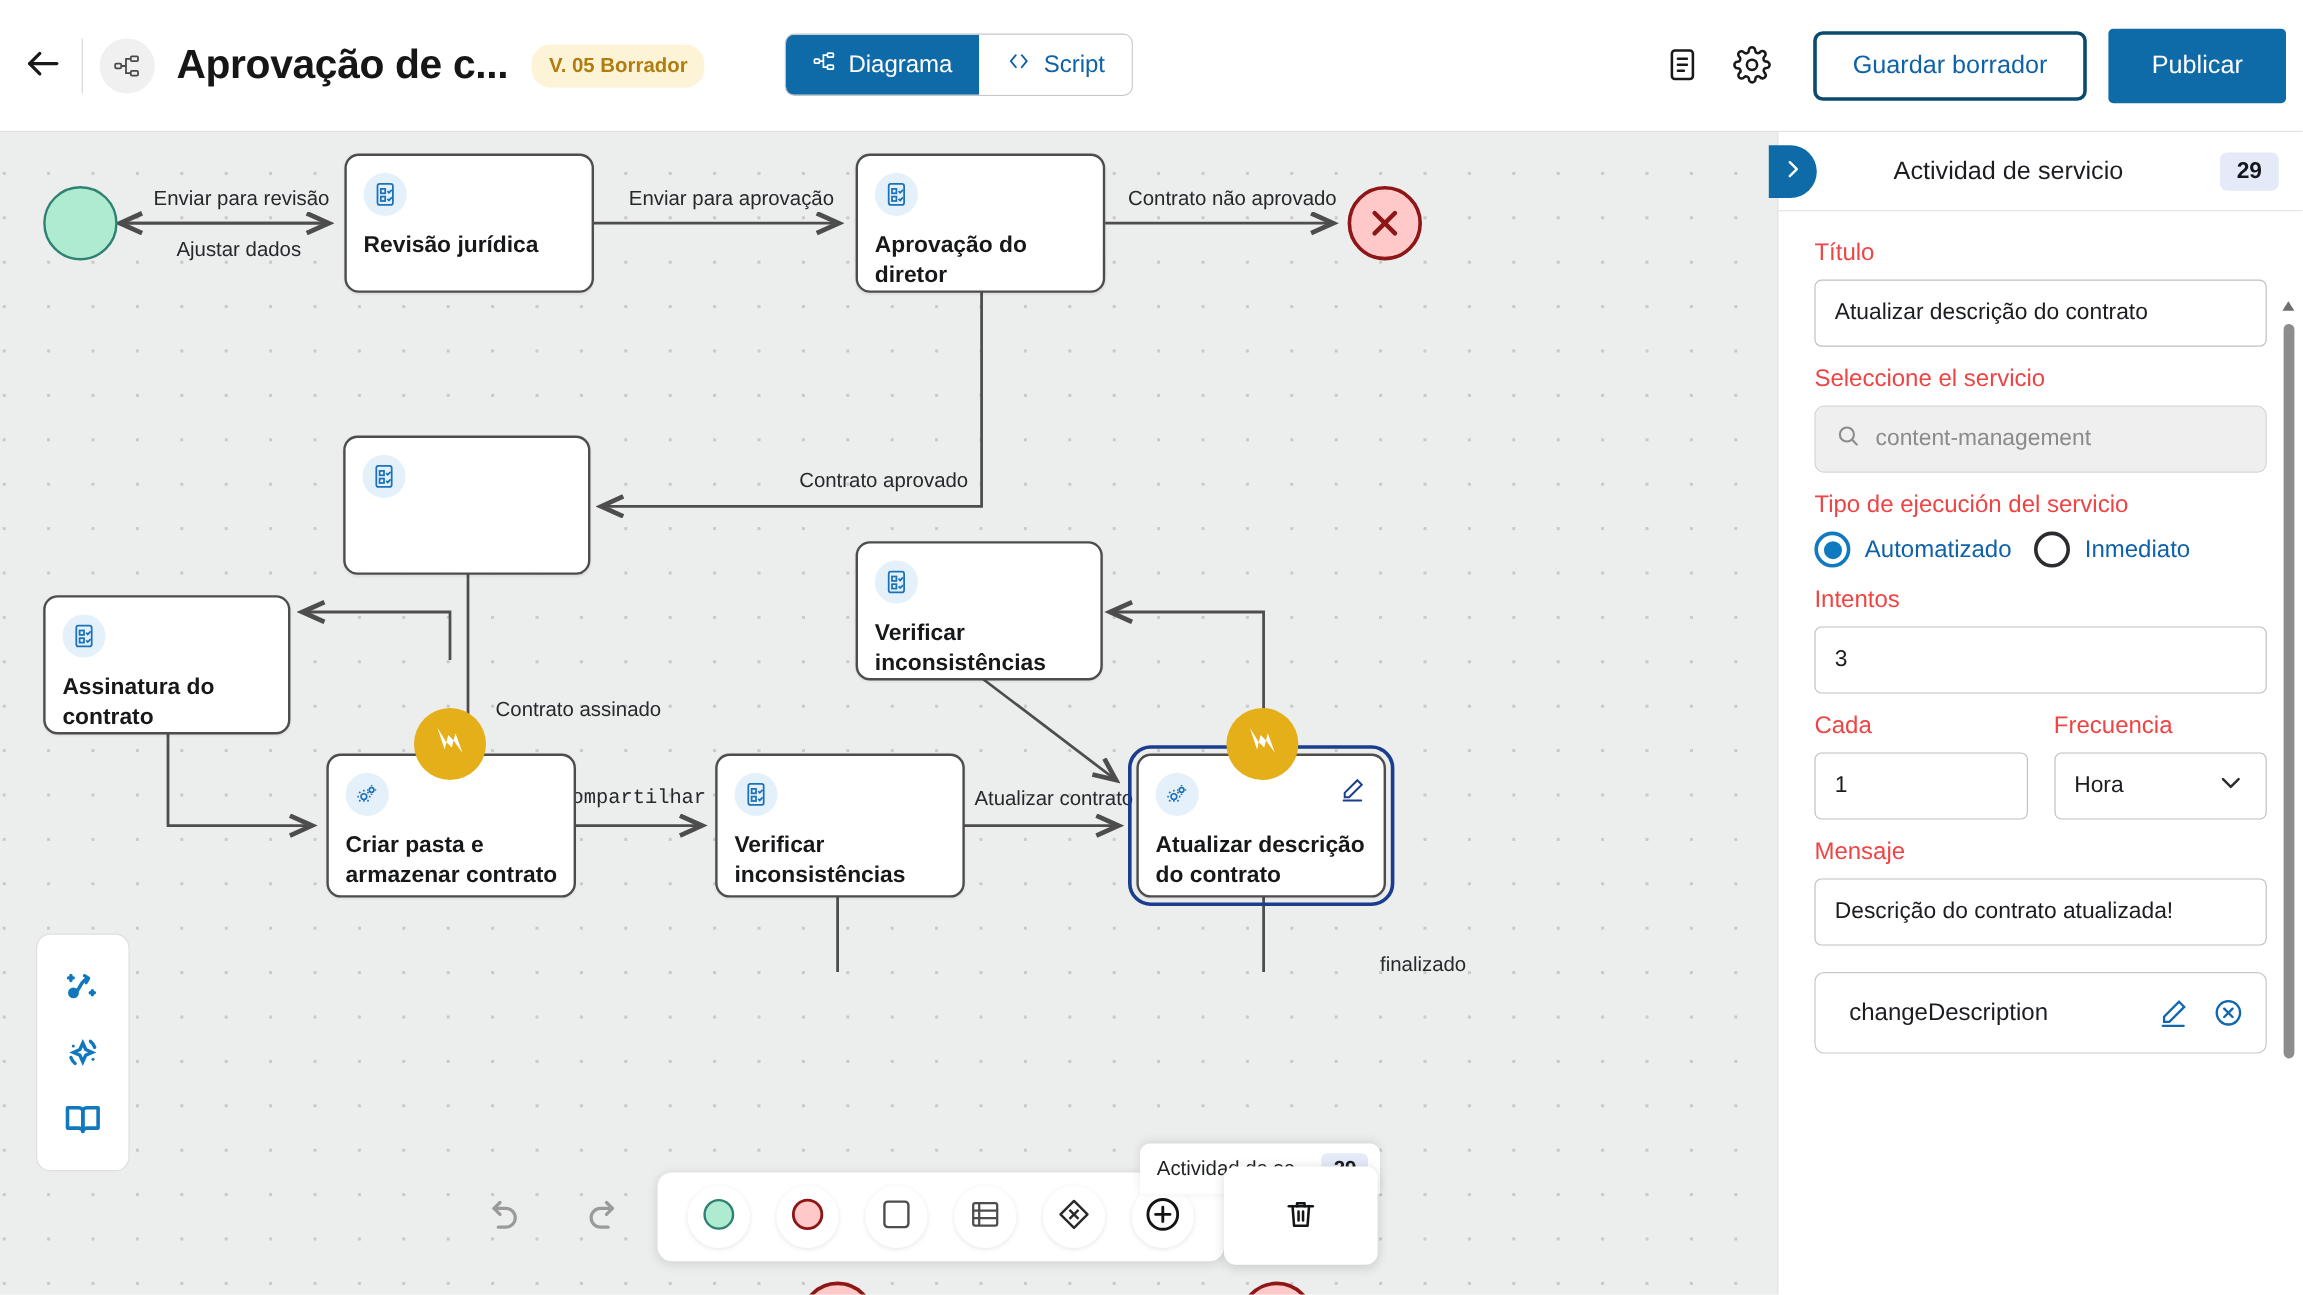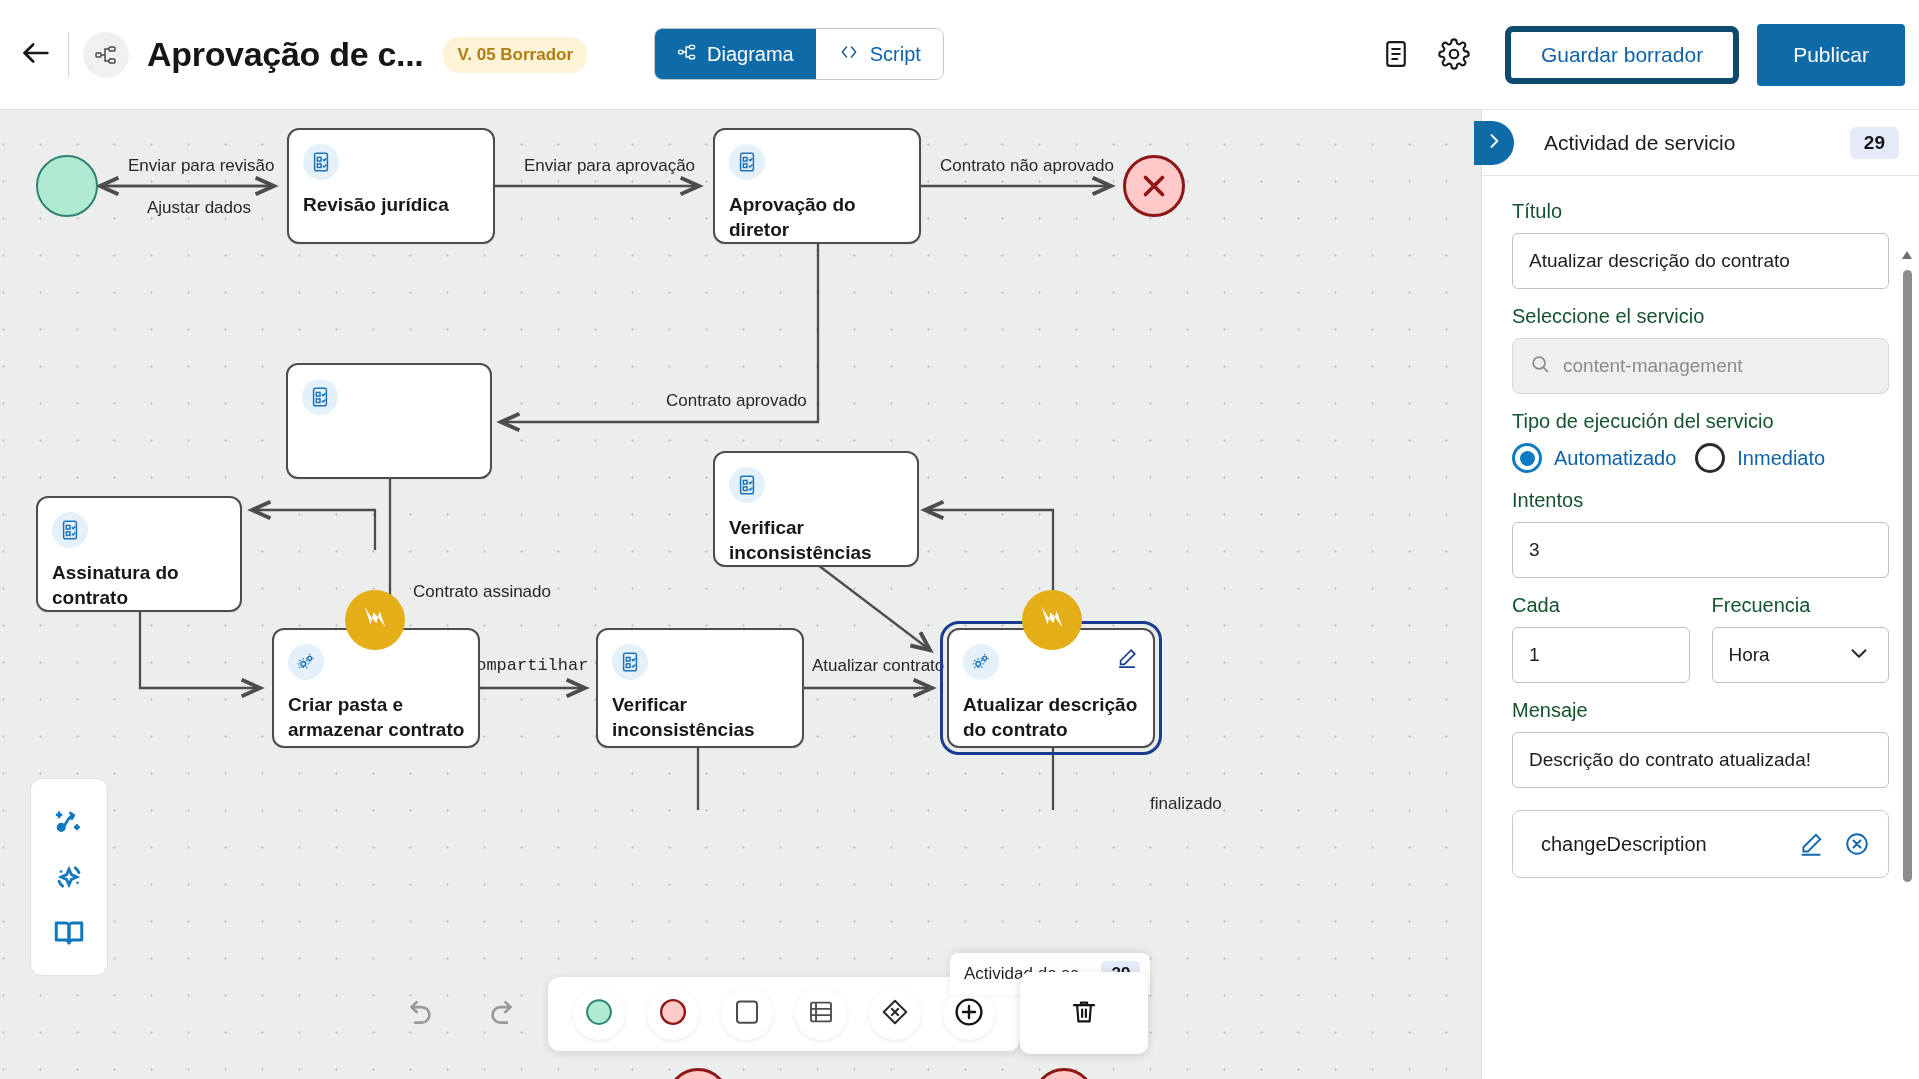--- a/index.html
+++ b/index.html
@@ -49,21 +49,21 @@
   .hdr-right {
     position: absolute; right: 14px; top: 0; height: 110px;
     display: flex; align-items: center; gap: 0;
   }
   .icon-btn {
     width: 58px; height: 58px; display: flex; align-items: center;
     justify-content: center; cursor: pointer; background: none; border: none;
   }
   .btn-outline {
     margin-left: 22px; height: 58px; padding: 0 30px;
-    border: 6px solid #0c4a6e; border-radius: 8px; background: #fff;
+    border: 3px solid #0c4a6e; border-radius: 8px; background: #fff;
     color: #0f62a8; font-size: 21px; cursor: pointer; white-space: nowrap;
     font-family: "Liberation Sans", sans-serif;
   }
   .btn-primary {
     margin-left: 18px; height: 62px; padding: 0 36px;
     border: none; border-radius: 4px; background: #0f6aa8;
     color: #fff; font-size: 21px; cursor: pointer; white-space: nowrap;
     font-family: "Liberation Sans", sans-serif;
   }
 
@@ -169,27 +169,27 @@
   }
   .panel-head {
     height: 66px; display: flex; align-items: center;
     border-bottom: 1px solid #e6e6e6; position: relative;
   }
   .collapse-tab {
     position: absolute; left: -8px; top: 11px; width: 40px; height: 44px;
     background: #0f6aa8; border-radius: 0 22px 22px 0;
     display: flex; align-items: center; justify-content: center; cursor: pointer;
   }
-  .panel-title { margin-left: 62px; font-size: 21px; color: #1b1d20; }
+  .panel-title { margin-left: 96px; font-size: 21px; color: #1b1d20; }
   .panel-badge {
     position: absolute; right: 20px; background: #e4eaf7; color: #15171a;
     font-size: 19px; font-weight: 600; border-radius: 6px; padding: 5px 14px;
   }
   .panel-body { padding: 24px 30px 0 30px; height: 903px; overflow: hidden; position: relative; }
-  .fld-label { font-size: 20px; color: #14532d; margin: 16px 0 10px; }
+  .fld-label { font-size: 20px; color: #ef4444; margin: 16px 0 10px; }
   .fld-label:first-child { margin-top: 0; }
   .fld-input {
     width: 100%; height: 56px; border: 1px solid #c0c0c0; border-radius: 6px;
     padding: 0 16px; font-size: 19px; color: #1b1d20; background: #fff;
     font-family: "Liberation Sans", sans-serif;
   }
   .fld-search {
     width: 100%; height: 56px; border: 1px solid #d6d6d6; border-radius: 8px;
     background: #efefef; display: flex; align-items: center; gap: 12px; padding: 0 16px;
     cursor: pointer;

